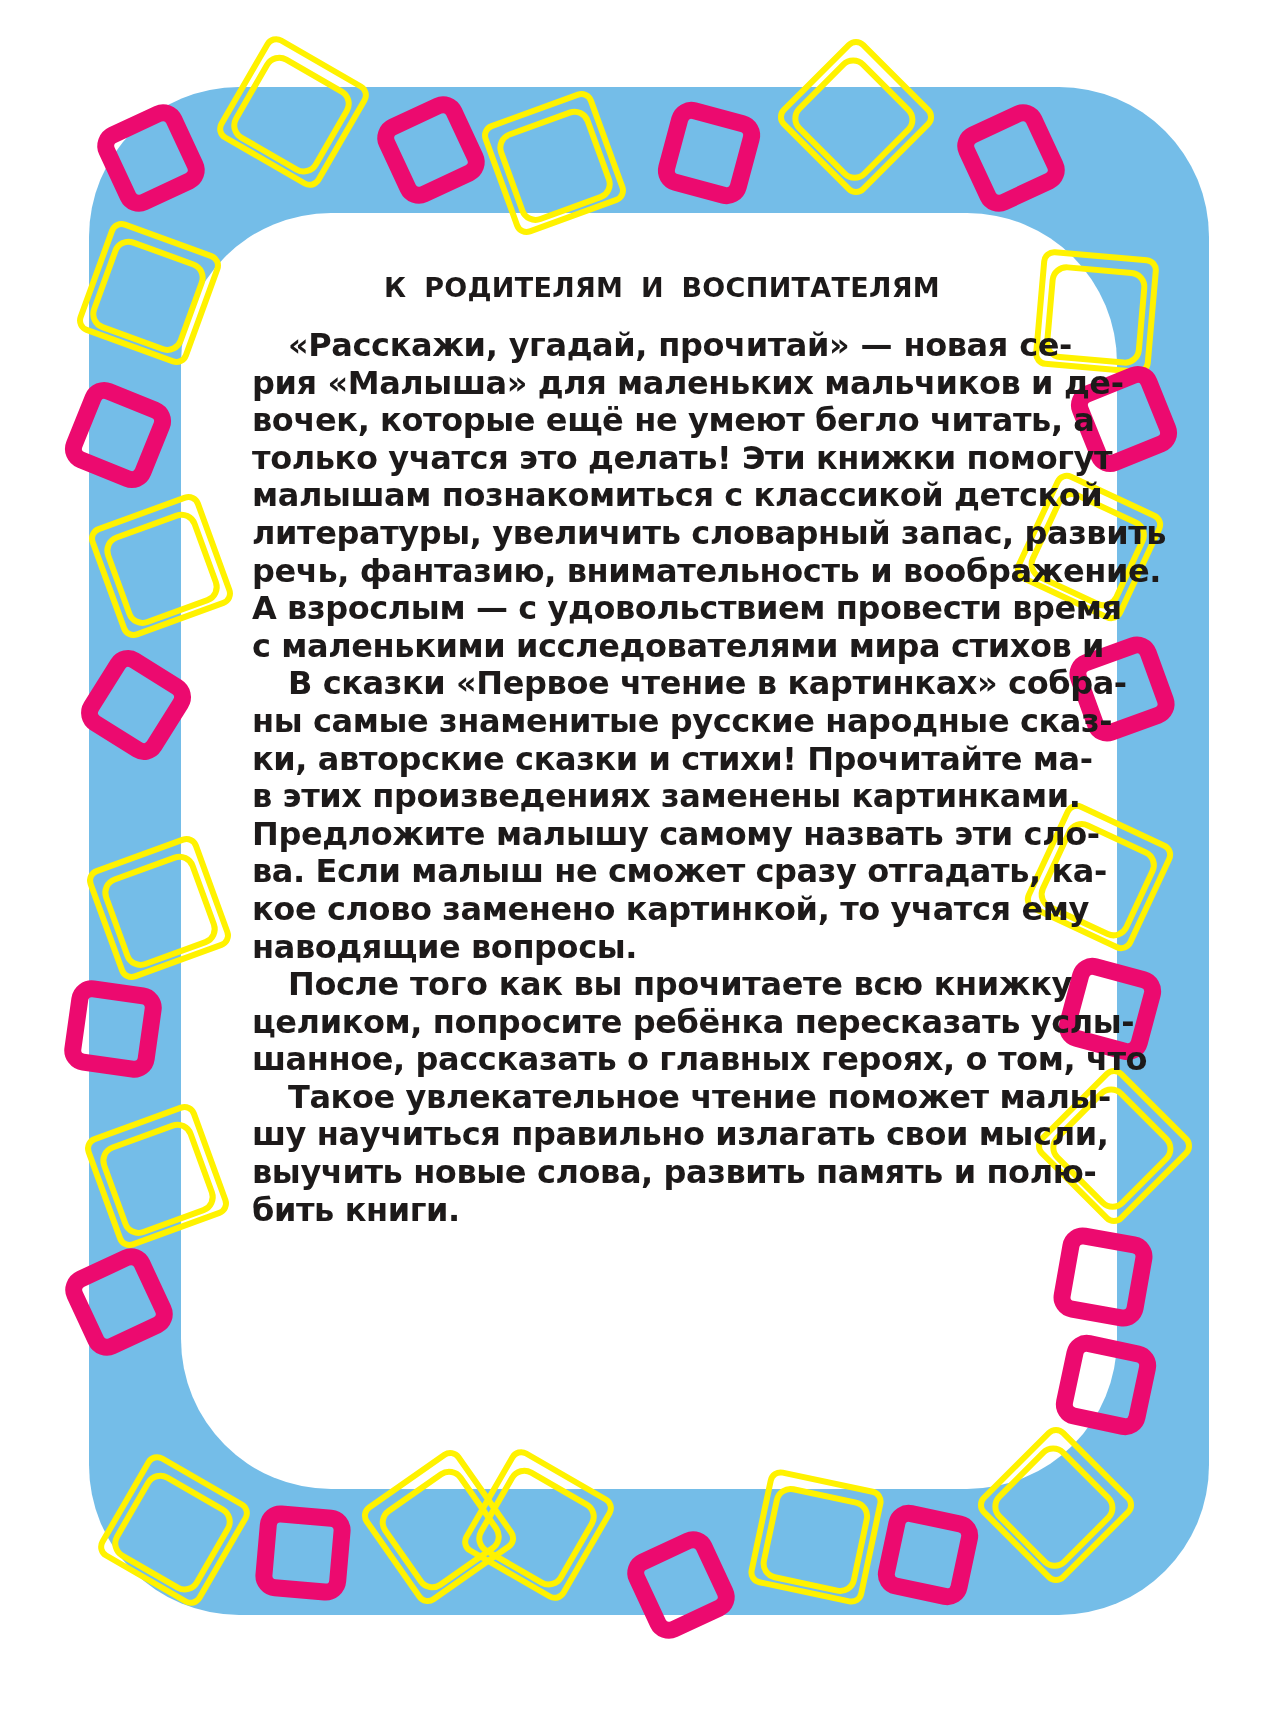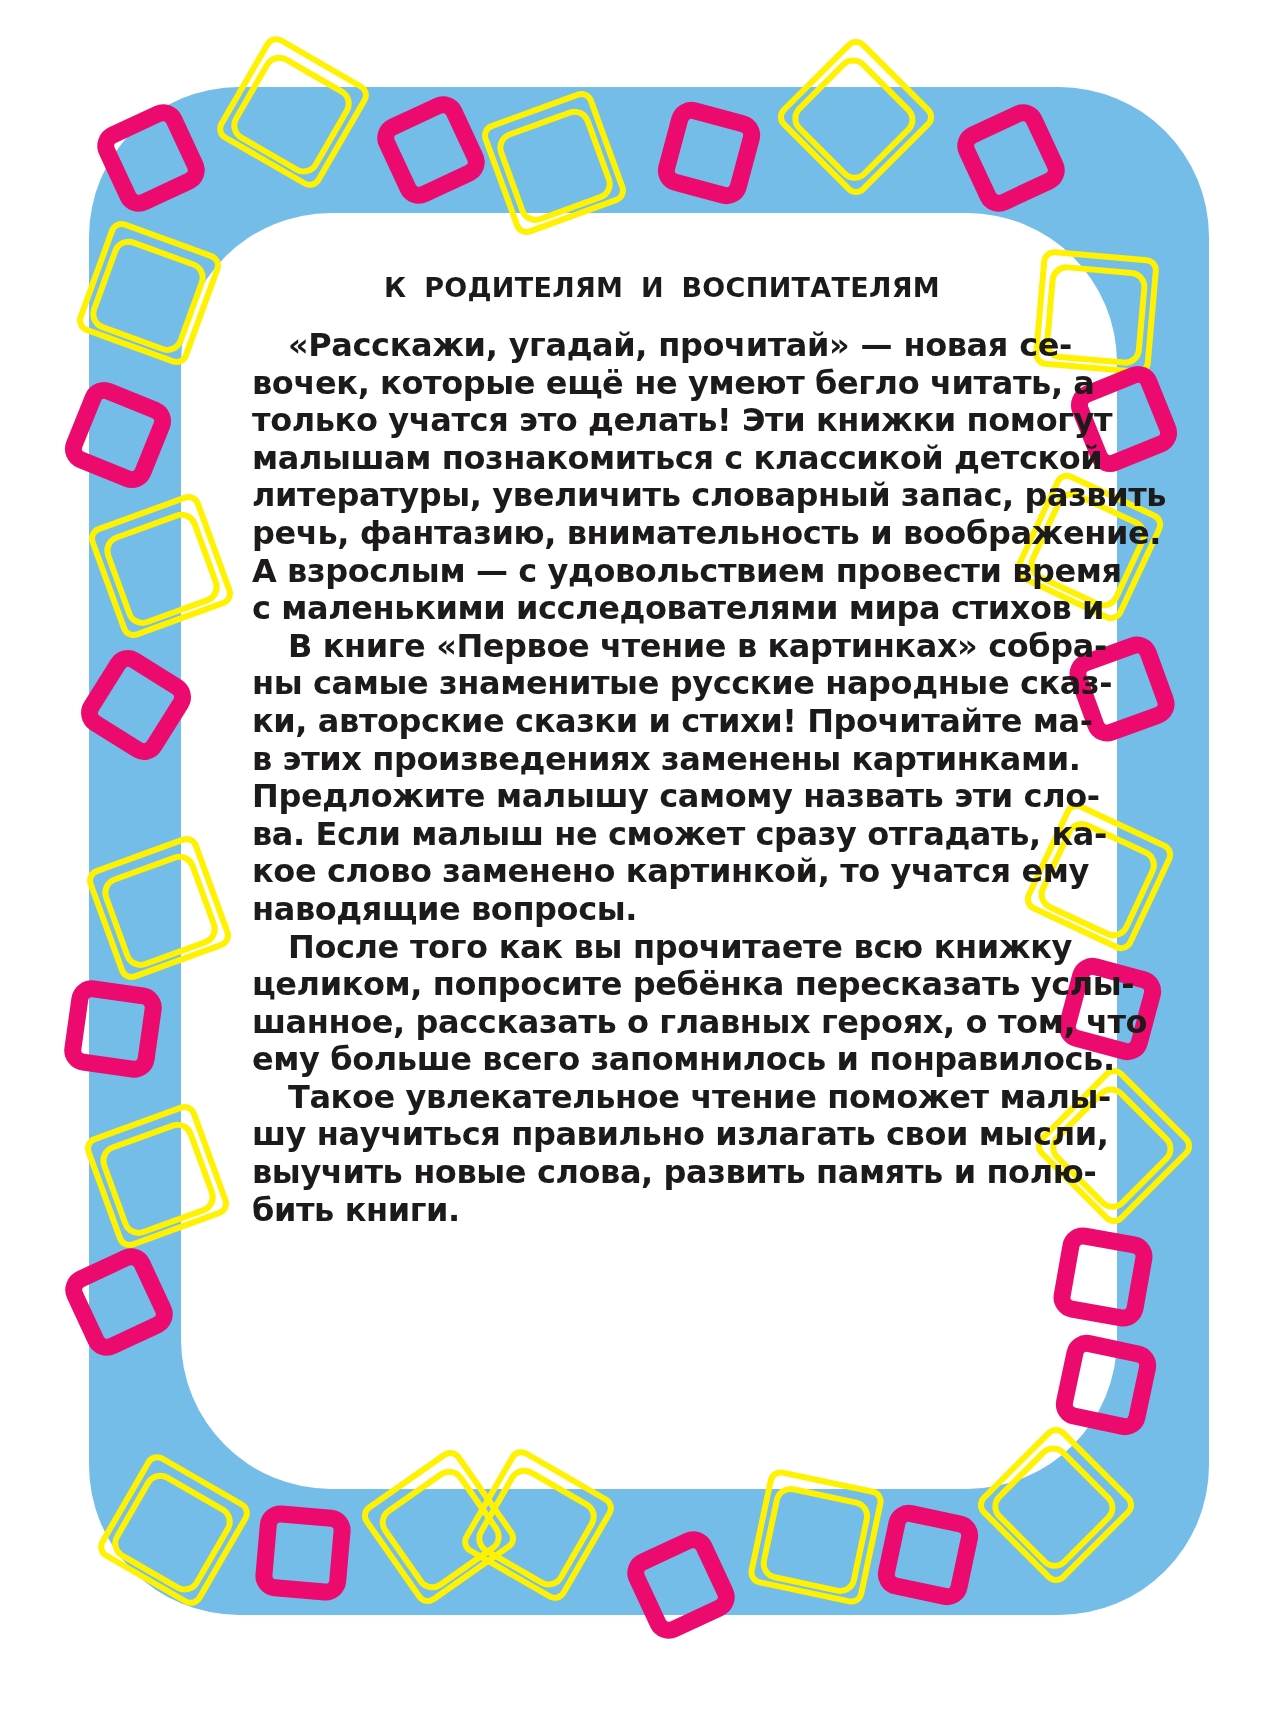--- a/index.html
+++ b/index.html
@@ -155,43 +155,43 @@
         <rect x="-56" y="-56" width="112" height="112" rx="10" fill="none" stroke="#fff200" stroke-width="6"></rect>
         <rect x="-46" y="-42" width="92" height="90" rx="14" fill="none" stroke="#fff200" stroke-width="6"></rect>
       </g>
     </svg>
 
   <div id="content">
     <h1 class="title">К РОДИТЕЛЯМ И ВОСПИТАТЕЛЯМ</h1>
     <div id="paras">
         <div class="para">
           <span class="line indent">«Расскажи, угадай, прочитай» — новая се-</span>
+          <span class="line">рия «Малыша» для маленьких мальчиков и де-</span>
           <span class="line">вочек, которые ещё не умеют бегло читать, а</span>
           <span class="line">только учатся это делать! Эти книжки помогут</span>
           <span class="line">малышам познакомиться с классикой детской</span>
           <span class="line">литературы, увеличить словарный запас, развить</span>
           <span class="line">речь, фантазию, внимательность и воображение.</span>
           <span class="line">А взрослым — с удовольствием провести время</span>
           <span class="line">с маленькими исследователями мира стихов и</span>
         </div>
         <div class="para">
-          <span class="line indent">В книге «Первое чтение в картинках» собра-</span>
+          <span class="line indent">В сказки «Первое чтение в картинках» собра-</span>
           <span class="line">ны самые знаменитые русские народные сказ-</span>
           <span class="line">ки, авторские сказки и стихи! Прочитайте ма-</span>
           <span class="line">в этих произведениях заменены картинками.</span>
           <span class="line">Предложите малышу самому назвать эти сло-</span>
           <span class="line">ва. Если малыш не сможет сразу отгадать, ка-</span>
           <span class="line">кое слово заменено картинкой, то учатся ему</span>
           <span class="line last">наводящие вопросы.</span>
         </div>
         <div class="para">
           <span class="line indent">После того как вы прочитаете всю книжку</span>
           <span class="line">целиком, попросите ребёнка пересказать услы-</span>
           <span class="line">шанное, рассказать о главных героях, о том, что</span>
-          <span class="line last">ему больше всего запомнилось и понравилось.</span>
         </div>
         <div class="para">
           <span class="line indent">Такое увлекательное чтение поможет малы-</span>
           <span class="line">шу научиться правильно излагать свои мысли,</span>
           <span class="line">выучить новые слова, развить память и полю-</span>
           <span class="line last">бить книги.</span>
         </div>
       </div>
   </div>
 </div>

